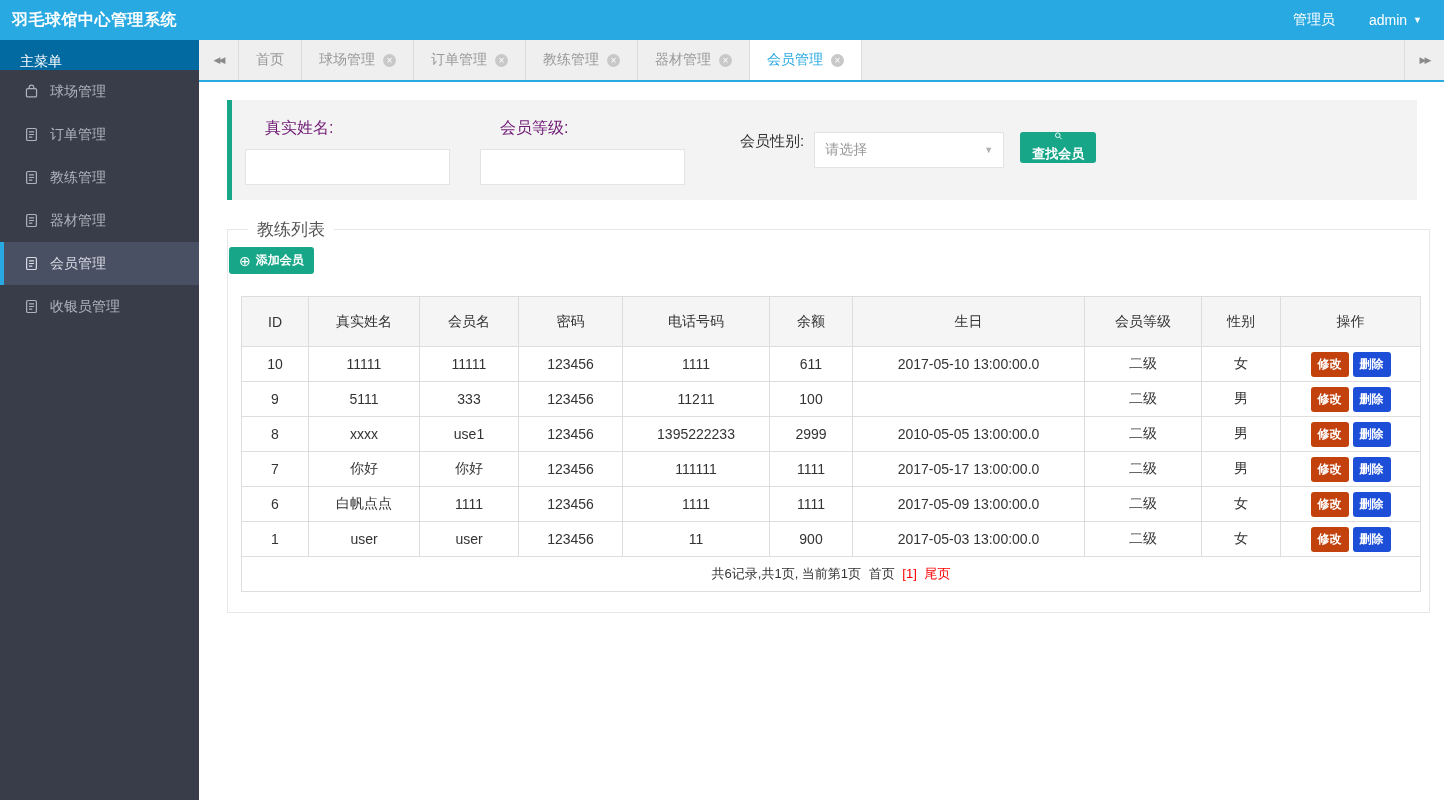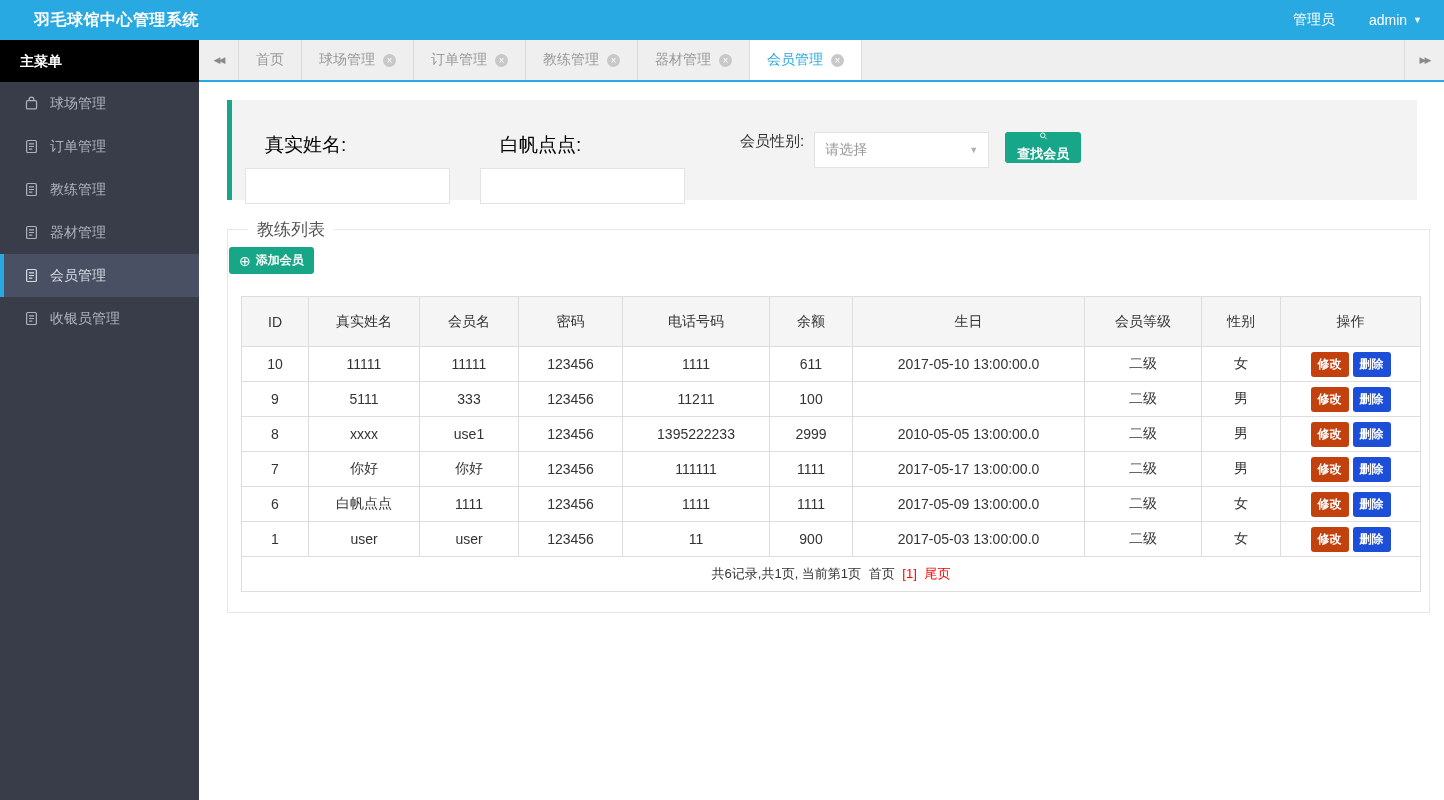--- a/index.html
+++ b/index.html
@@ -2,31 +2,31 @@
 <html><head>
 <meta charset="utf-8">
 <style>
   * { margin:0; padding:0; box-sizing:border-box; }
   html,body { width:1444px; height:800px; overflow:hidden;
     font-family:"Liberation Sans","DejaVu Sans",sans-serif; background:#fff; }
 
   
   .topbar { position:absolute; left:0; top:0; width:1444px; height:40px;
     background:#29a9e1; display:flex; align-items:center; color:#fff; }
-  .topbar-title { padding-left:34px; font-size:16px; font-weight:bold; letter-spacing:.5px; }
+  .topbar-title { padding-left:12px; font-size:16px; font-weight:bold; letter-spacing:.5px; }
   .topbar-right { margin-left:auto; display:flex; align-items:center; gap:34px;
     padding-right:22px; font-size:14px; }
   .topbar-user { display:flex; align-items:center; gap:6px; cursor:pointer; }
   .caret-down { font-size:9px; line-height:1; }
 
   
   .sidebar { position:absolute; left:0; top:40px; width:199px; height:760px;
     background:#393d49; }
-  .sidebar-header { height:42px; line-height:42px; background:#000000; color:#fff;
-    font-size:14px; font-weight:bold; padding-left:20px; }
+  .sidebar-header { height:30px; line-height:42px; background:#0369a1; color:#fff;
+    font-size:14px; font-weight:normal; padding-left:20px; }
   .side-item { height:43px; display:flex; align-items:center; padding-left:20px;
     color:#aeb2bd; font-size:14px; cursor:pointer; border-left:4px solid transparent; }
   .side-item.active { background:#4a5064; border-left-color:#29a9e1; color:#d7dae0; }
   .side-icon { width:15px; height:15px; margin-right:11px; display:inline-flex; color:inherit; }
   .side-icon svg { width:15px; height:15px; }
 
   .collapse-handle { position:absolute; left:199px; top:487px; width:13px; height:57px;
     background:#c9c9c9; border-radius:0 6px 6px 0; display:flex; align-items:center;
     justify-content:center; color:#fff; font-size:8px; cursor:pointer; }
 
@@ -42,27 +42,27 @@
   .tab.active { background:#fff; color:#29a9e1; }
   .tab-close { width:13px; height:13px; border-radius:50%; background:#c8c8c8; color:#fff;
     font-size:10px; line-height:13px; text-align:center; margin-left:8px; cursor:pointer; }
 
   
   .content { position:absolute; left:199px; top:82px; width:1245px; height:718px; background:#fff; }
 
   .search-panel { margin:18px 27px 0 28px; height:100px; background:#f3f3f4;
     border-left:5px solid #18a689; display:flex; align-items:flex-start; }
   .field-group { margin-left:13px; padding-top:18px; }
-  .field-group label { display:block; margin:14px 0 10px 20px; font-size:19px; color:#000000; }
+  .field-group label { display:block; margin:0 0 10px 20px; font-size:16px; color:#701a75; }
   .field-group input { width:205px; height:36px; border:1px solid #e3e3e3; background:#fff;
     font-size:14px; padding:0 8px; outline:none; }
   .field-group.second { margin-left:30px; }
   .gender-group { display:flex; align-items:flex-start; margin-left:55px; margin-top:32px; }
   .gender-label { font-size:15px; color:#333; margin-right:10px; }
-  .gender-select { width:175px; height:36px; background:#fff; border:1px solid #e3e3e3;
+  .gender-select { width:190px; height:36px; background:#fff; border:1px solid #e3e3e3;
     display:flex; align-items:center; padding:0 10px; font-size:14px; color:#999;
     cursor:pointer; }
   .gender-caret { margin-left:auto; color:#b0b0b0; font-size:9px; }
   .search-btn { margin-left:16px; height:31px; padding:0 12px; background:#18a689; border:none;
     color:#fff; font-size:13px; font-weight:bold; border-radius:3px; display:flex;
     align-items:center; gap:5px; cursor:pointer;flex-direction:column; }
 
   fieldset.list-panel { margin:18px 27px 0 28px; border:1px solid #e7e7e7;
     padding:0 8px 20px 1px; }
   fieldset.list-panel legend { margin-left:19px; padding:0 9px; font-size:17px; color:#555; }
@@ -193,21 +193,21 @@
 </div>
 
 <div class="content">
 
   <div class="search-panel">
     <div class="field-group">
       <label>真实姓名:</label>
       <input type="text" value="" style="">
     </div>
     <div class="field-group second">
-      <label>白帆点点:</label>
+      <label>会员等级:</label>
       <input type="text" value="" style="">
     </div>
     <div class="gender-group">
       <span class="gender-label">会员性别:</span>
       <div class="gender-select">
         <span>请选择</span>
         <span class="gender-caret">▼</span>
       </div>
       <button class="search-btn">
         <svg width="13" height="13" viewBox="0 0 16 16">

